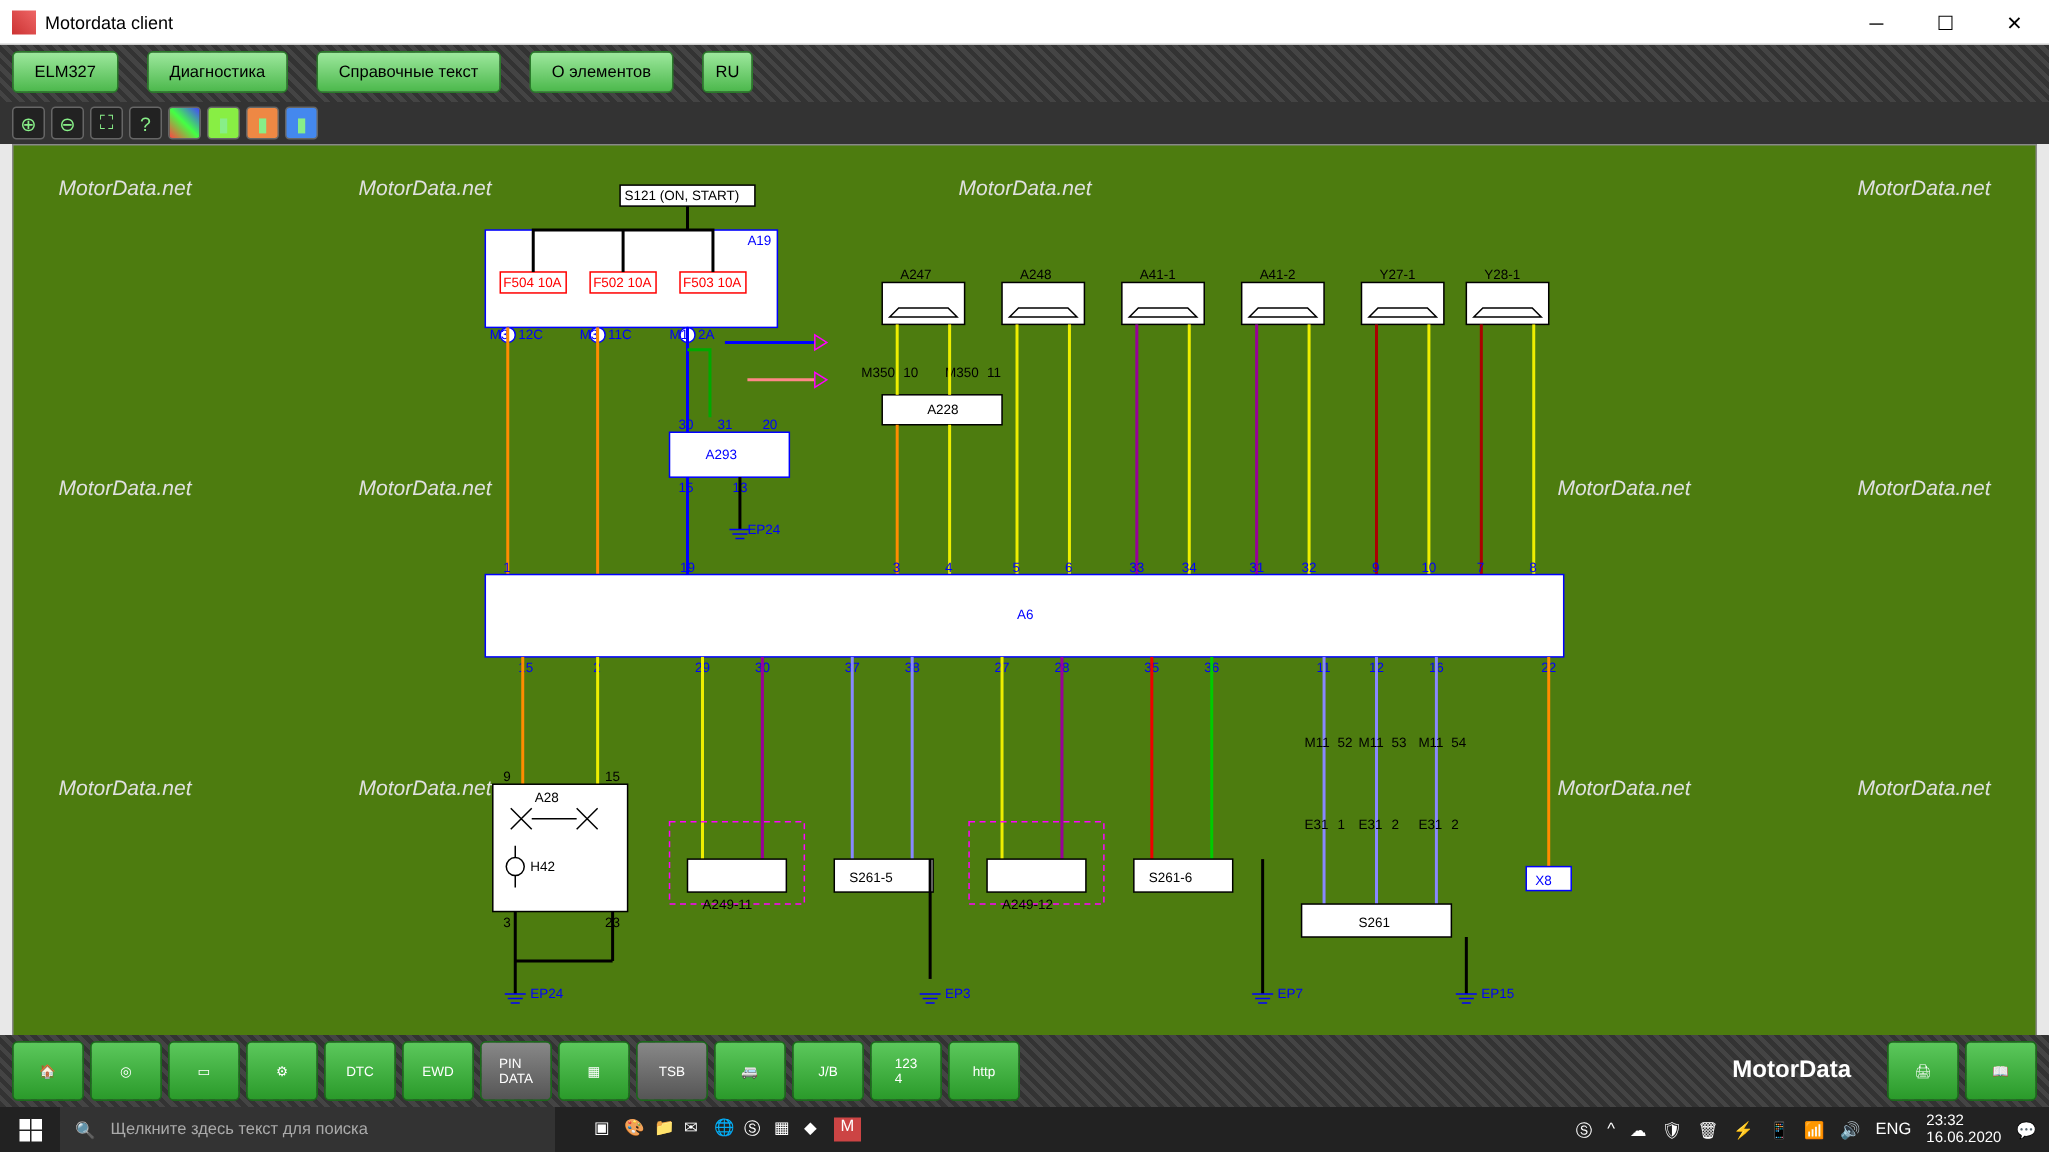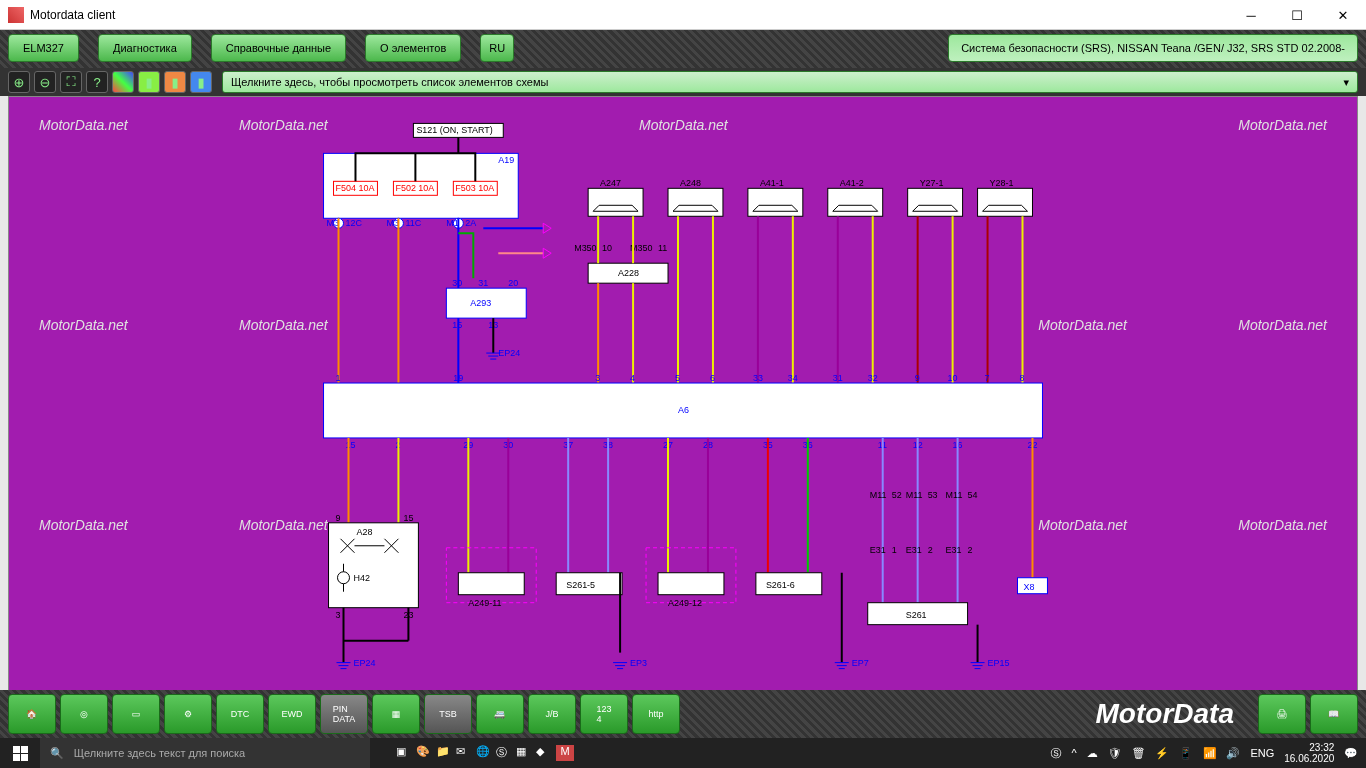--- a/index.html
+++ b/index.html
@@ -9,33 +9,33 @@
 .win-controls{position:absolute;right:0;top:0;display:flex;height:30px}
 .win-btn{width:46px;display:flex;align-items:center;justify-content:center;font-size:13px;cursor:pointer}
 .main-toolbar{height:38px;background:repeating-linear-gradient(45deg,#333 0 3px,#444 3px 6px);display:flex;align-items:flex-start;padding:4px 8px;gap:19px}
 .tb-btn{height:28px;background:linear-gradient(#9de89d,#4cb84c);border:1px solid #2a7a2a;border-radius:4px;padding:0 14px;font-size:11px;color:#000;display:flex;align-items:center;cursor:pointer}
 .tb-btn.small{padding:0 8px}
 .status-right{margin-left:auto;background:linear-gradient(#9de89d,#bef0be);height:28px;display:flex;align-items:center;padding:0 12px;font-size:11px;color:#000;border-radius:4px;border:1px solid #2a7a2a;white-space:nowrap}
 .sub-toolbar{height:28px;background:#333;display:flex;align-items:center;padding:0 8px;gap:4px}
 .icon-btn{width:22px;height:22px;border:1px solid #666;border-radius:3px;display:flex;align-items:center;justify-content:center;font-size:13px;cursor:pointer;color:#8e8;background:#222}
 .hint-bar{flex:1;height:22px;background:linear-gradient(#cdf0cd,#9de89d);border:1px solid #2a7a2a;border-radius:3px;display:flex;align-items:center;padding:0 8px;font-size:11px;margin-left:6px}
 .hint-bar .dd{margin-left:auto}
-.diagram-area{position:absolute;left:8px;right:8px;top:96px;bottom:68px;background:#a21caf;border:1px solid #888;overflow:hidden}
+.diagram-area{position:absolute;left:8px;right:8px;top:96px;bottom:68px;background:#4d7c0f;border:1px solid #888;overflow:hidden}
 .watermark{position:absolute;color:#e0e0e0;font-size:14px;font-style:italic;pointer-events:none}
 .bottom-toolbar{position:absolute;left:0;right:0;bottom:30px;height:48px;background:repeating-linear-gradient(45deg,#333 0 3px,#444 3px 6px);display:flex;align-items:center;padding:4px 8px;gap:4px}
 .big-btn{width:48px;height:40px;background:linear-gradient(#5cc85c,#2a9a2a);border:1px solid #1a6a1a;border-radius:4px;display:flex;align-items:center;justify-content:center;font-size:9px;color:#fff;cursor:pointer;flex-direction:column}
 .big-btn.gray{background:linear-gradient(#888,#555)}
-.brand{margin-left:auto;color:#fff;font-size:28px;font-style:italic;font-weight:bold;margin-right:20px}
+.brand{margin-left:auto;color:#fff;font-size:16px;font-weight:bold;margin-right:20px}
 .taskbar{position:absolute;left:0;right:0;bottom:0;height:30px;background:#222;display:flex;align-items:center;color:#fff;font-size:11px}
 .start-btn{width:40px;height:30px;display:flex;align-items:center;justify-content:center;cursor:pointer}
 .win-logo{width:15px;height:15px;display:grid;grid-template:1fr 1fr/1fr 1fr;gap:1px}.win-logo div{background:#fff}
 .search-box{width:330px;height:30px;background:#333;display:flex;align-items:center;padding:0 10px;color:#aaa;gap:10px}
 .tray{margin-left:auto;display:flex;align-items:center;gap:10px;padding:0 8px;font-size:11px}
 .tray-icon{width:16px;height:16px;display:inline-block}
-.clock{text-align:right;line-height:1.1;font-size:10px}
+.clock{text-align:left;line-height:1.1;font-size:10px}
 
 svg.diagram{position:absolute;inset:0;width:100%;height:100%}
 .box{fill:#fff;stroke:#00f;stroke-width:1}
 .boxk{fill:#fff;stroke:#000;stroke-width:1}
 .boxp{fill:none;stroke:#f0f;stroke-width:1;stroke-dasharray:4 3}
 .txt{font-size:9px;font-family:Arial}
 .txtb{font-size:9px;font-family:Arial;fill:#00f}
 .txtk{font-size:9px;font-family:Arial;fill:#000}
 .wire{stroke-width:2;fill:none}
 </style>
@@ -48,39 +48,34 @@
   <div class="win-controls">
     <div class="win-btn">─</div>
     <div class="win-btn">☐</div>
     <div class="win-btn close">✕</div>
   </div>
 </div>
 
 <div class="main-toolbar">
   <div class="tb-btn">ELM327</div>
   <div class="tb-btn">Диагностика</div>
-  <div class="tb-btn">Справочные данные</div>
+  <div class="tb-btn">Справочные текст</div>
   <div class="tb-btn">О элементов</div>
   <div class="tb-btn small">RU</div>
-  <div class="status-right">Система безопасности (SRS), NISSAN  Teana /GEN/  J32,   SRS  STD  02.2008-</div>
 </div>
 
 <div class="sub-toolbar">
   <div class="icon-btn">⊕</div>
   <div class="icon-btn">⊖</div>
   <div class="icon-btn">⛶</div>
   <div class="icon-btn">?</div>
   <div class="icon-btn" style="background:linear-gradient(45deg,#f44,#4f4,#44f)"></div>
   <div class="icon-btn" style="background:#8e4">▮</div>
   <div class="icon-btn" style="background:#e84">▮</div>
   <div class="icon-btn" style="background:#48e">▮</div>
-  <div class="hint-bar">
-    <span>Щелкните здесь, чтобы просмотреть список элементов схемы</span>
-    <span class="dd">▾</span>
-  </div>
 </div>
 
 <div class="diagram-area">
   <div class="watermark" style="top:20px;left:30px">MotorData.net</div>
   <div class="watermark" style="top:20px;left:230px">MotorData.net</div>
   <div class="watermark" style="top:20px;left:630px">MotorData.net</div>
   <div class="watermark" style="top:20px;right:30px">MotorData.net</div>
   <div class="watermark" style="top:220px;left:30px">MotorData.net</div>
   <div class="watermark" style="top:220px;left:230px">MotorData.net</div>
   <div class="watermark" style="top:220px;right:230px">MotorData.net</div>

